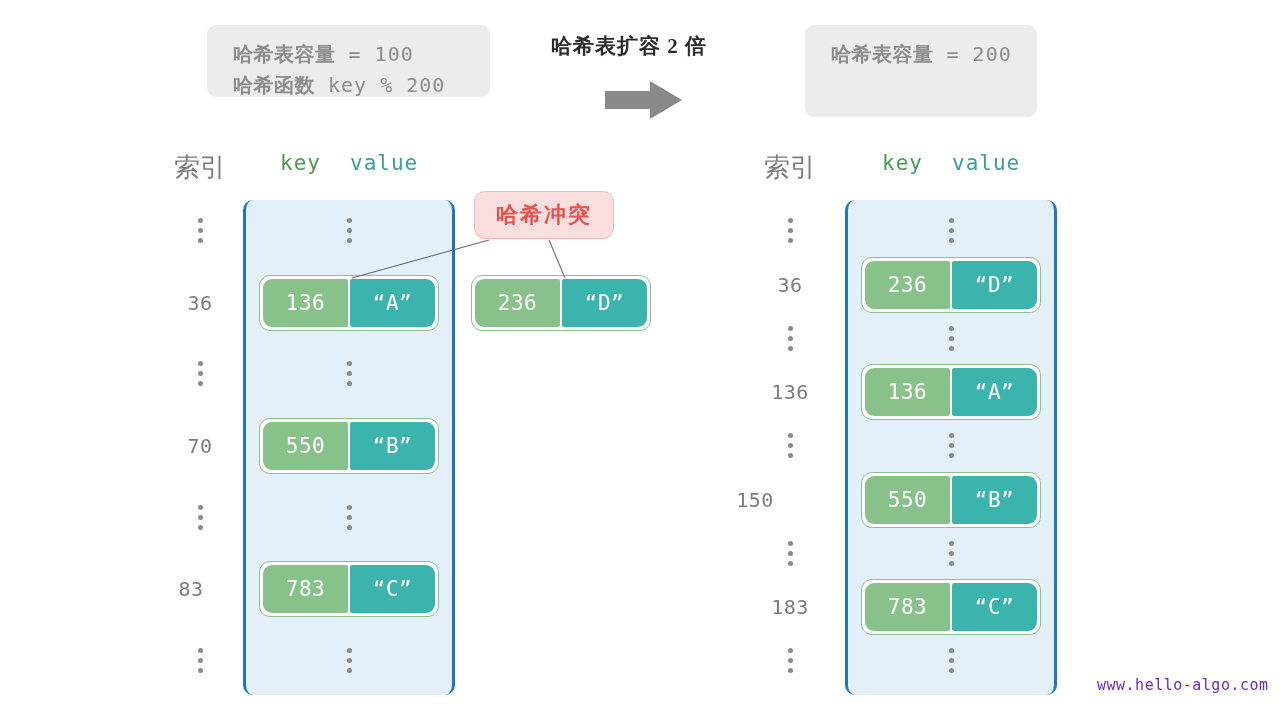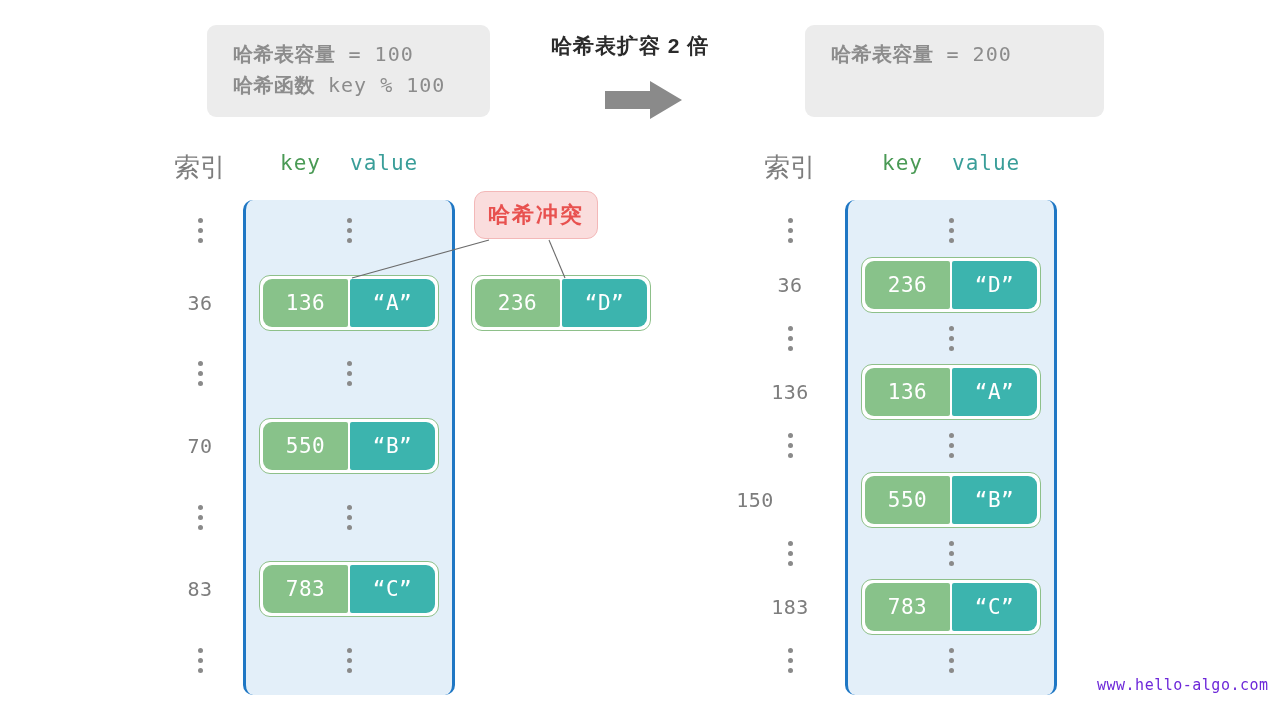--- a/index.html
+++ b/index.html
@@ -31,21 +31,21 @@
   .cn{font-weight:bold;font-family:"DejaVu Sans","Liberation Sans",sans-serif;}
   .mono{font-family:"DejaVu Sans Mono","Liberation Mono",monospace;font-weight:normal;letter-spacing:1px;}
 
   
   .center-title{
     position:absolute;
     font-size:21px;
     font-weight:bold;
     color:#2b2b2b;
     white-space:pre;
-    font-family:Liberation Sans, sans-serif;
+    font-family:Liberation Serif, serif;
     letter-spacing:1px;
   }
   .arrow-wrap{position:absolute;}
 
   
   .hdr-index{
     position:absolute;
     font-size:26px;
     color:#7d7d7d;
     font-family:"DejaVu Sans","Liberation Sans",sans-serif;
@@ -145,33 +145,33 @@
     white-space:pre;
     letter-spacing:0.5px;
     margin-left:24px;
   }
 </style>
 </head>
 <body>
 
 <div id="stage">
 
-  <div class="infobox" style="left:207px;top:25px;width:283px;height:92px;">
+  <div class="infobox" style="left:207px;top:25px;width:283px;height:72px;">
     <div class="infoline"><span class="cn">哈希表容量</span><span class="mono"> = 100</span></div>
-    <div class="infoline"><span class="cn">哈希函数</span><span class="mono"> key % 100</span></div>
+    <div class="infoline"><span class="cn">哈希函数</span><span class="mono"> key % 200</span></div>
   </div>
 
   <div class="center-title" style="left:551px;top:32px;">哈希表扩容 2 倍</div>
   <div class="arrow-wrap" style="left:605px;top:80px;">
     <svg width="78" height="40" viewBox="0 0 78 40">
       <path d="M0,11 L45,11 L45,1 L77,20 L45,39 L45,29 L0,29 Z" fill="#8a8a8a"></path>
     </svg>
   </div>
 
-  <div class="infobox" style="left:805px;top:25px;width:299px;height:92px;">
+  <div class="infobox" style="left:805px;top:25px;width:232px;height:92px;">
     <div class="infoline"><span class="cn">哈希表容量</span><span class="mono"> = 200</span></div>
   </div>
 
   <div class="hdr-index" style="left:172px;top:150px;width:56px;text-align:center;">索引</div>
   <div class="hdr-kv hdr-key" style="left:280px;top:151px;">key</div>
   <div class="hdr-kv hdr-val" style="left:350px;top:151px;">value</div>
 
   <div class="tablebox" style="left:243px;top:200px;width:212px;height:495px;"></div>
 
   <div class="hdr-index" style="left:762px;top:150px;width:56px;text-align:center;">索引</div>
@@ -214,21 +214,21 @@
       <div class="vdots" style="left: 200px; top: 517.667px;">
         <i></i>
         <i></i>
         <i></i>
       </div>
       <div class="vdots" style="left: 349px; top: 517.667px;">
         <i></i>
         <i></i>
         <i></i>
       </div>
-      <div class="idx" style="left: 165px; top: 589.333px;">83</div>
+      <div class="idx" style="left: 156px; top: 589.333px;">83</div>
       <div class="kvpair" style="left: 349px; top: 589.333px;">
         <div class="k">783</div>
         <div class="v">“C”</div>
       </div>
       <div class="vdots" style="left: 200px; top: 661px;">
         <i></i>
         <i></i>
         <i></i>
       </div>
       <div class="vdots" style="left: 349px; top: 661px;">
@@ -308,21 +308,21 @@
         <i></i>
         <i></i>
       </div>
     </div>
 
   <div class="kvpair" style="left:561px;top:303px;">
     <div class="k">236</div>
     <div class="v">“D”</div>
   </div>
 
-  <div class="badge" style="left:474px;top:191px;width:124px;height:48px;">哈希冲突</div>
+  <div class="badge" style="left:474px;top:191px;width:140px;height:48px;">哈希冲突</div>
 
   <svg id="leaders">
     <line x1="489" y1="240" x2="352" y2="278" stroke="#6b6b6b" stroke-width="1.1"></line>
     <line x1="549" y1="240" x2="565" y2="278" stroke="#6b6b6b" stroke-width="1.1"></line>
   </svg>
 
   <div class="watermark" style="left:1073px;top:676px;">www.hello-algo.com</div>
 
 </div>
 

